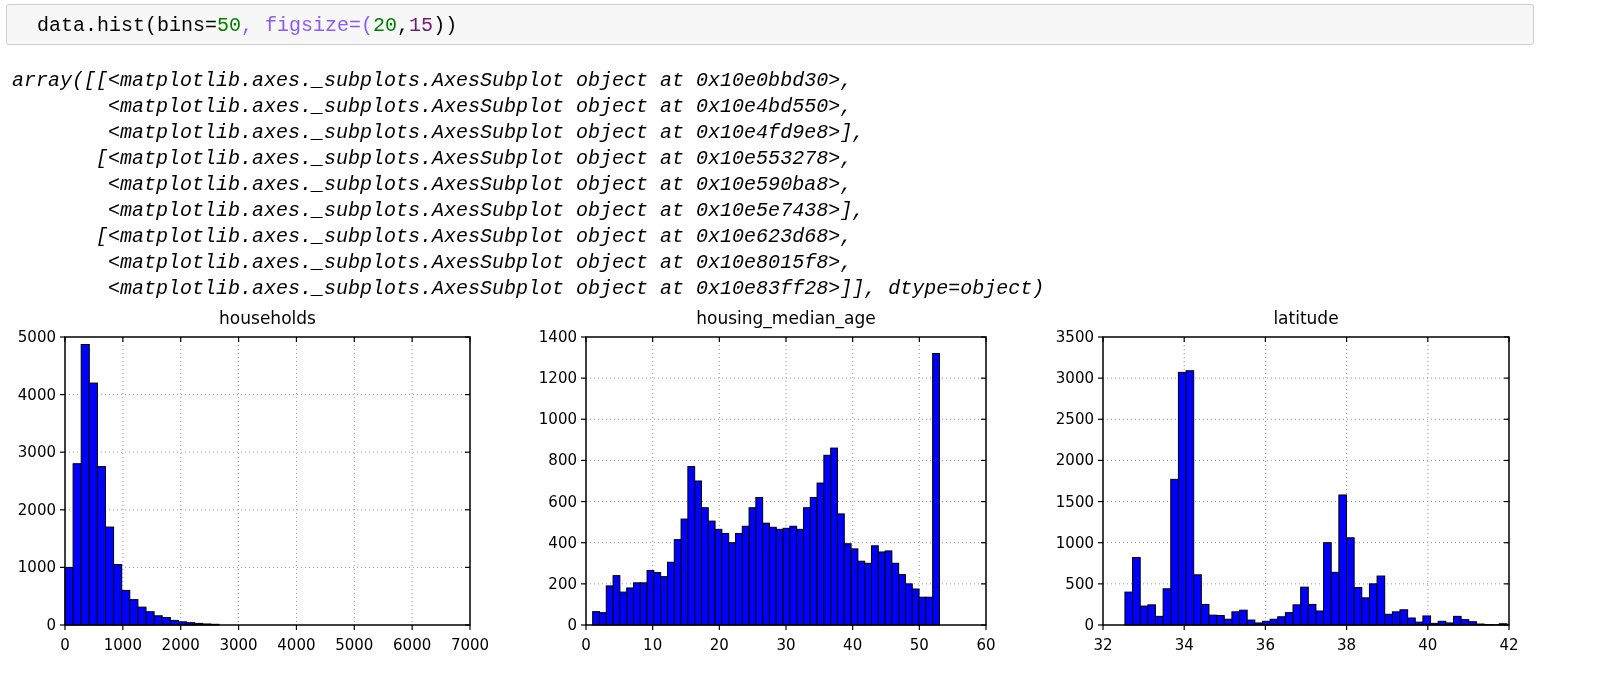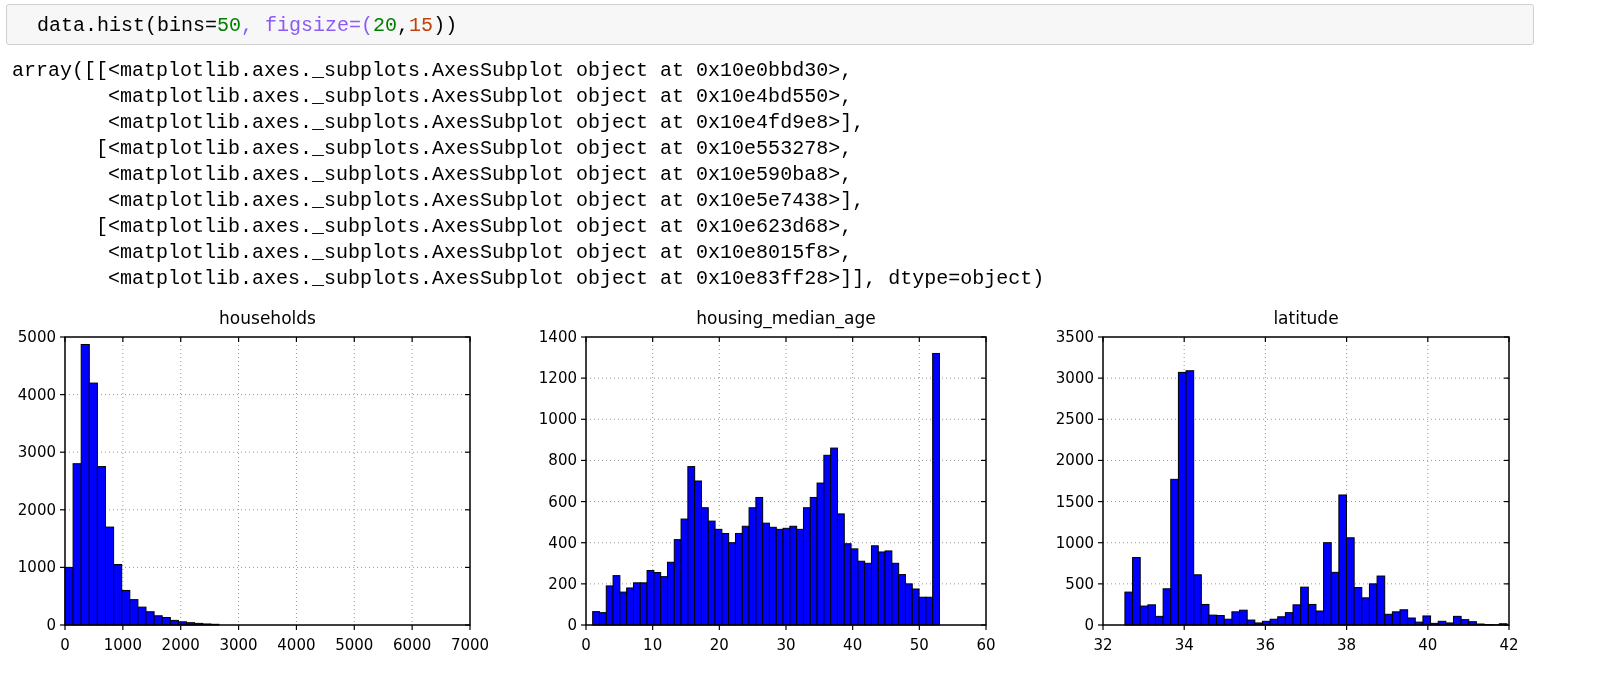--- a/index.html
+++ b/index.html
@@ -8,34 +8,34 @@
     position:absolute;left:6px;top:4px;width:1528px;height:41px;
     background:#f7f7f7;border:1px solid #cfcfcf;border-radius:3px;
     box-sizing:border-box;
   }
   .code-line{
     margin:0;padding:9px 0 0 14px;
     font-family:"Liberation Mono",monospace;font-size:20px;line-height:24px;
     white-space:pre;color:#000;
   }
   .output-pre{
-    position:absolute;left:12px;top:58px;margin:0;
+    position:absolute;left:12px;top:68px;margin:0;
     font-family:"Liberation Mono",monospace;font-size:20px;line-height:26px;
-    white-space:pre;color:#000;
+    white-space:pre;color:#000;font-style:italic;
   }
   .figures{position:absolute;left:0;top:300px;width:1600px;height:389px;}
   .figures svg{position:absolute;top:0;}
   svg text{font-family:"DejaVu Sans","Liberation Sans",sans-serif;fill:#000;}
 </style>
 </head>
 <body>
 
 <div>
   <div class="code-cell">
-    <pre class="code-line" id="code-line"><span style="color: rgb(0, 0, 0); margin-left: 16px;">data.hist(bins=</span><span style="color: rgb(0, 128, 0);">50</span><span style="color: #8b5cf6;">, figsize=(</span><span style="color: rgb(0, 128, 0);">20</span><span style="color: rgb(0, 0, 0);">,</span><span style="color: #c2410c;">15</span><span style="color: rgb(0, 0, 0);">))</span></pre>
+    <pre class="code-line" id="code-line"><span style="color: rgb(0, 0, 0); margin-left: 16px;">data.hist(bins=</span><span style="color: rgb(0, 128, 0);">50</span><span style="color: #8b5cf6;">, figsize=(</span><span style="color: rgb(0, 128, 0);">20</span><span style="color: rgb(0, 0, 0);">,</span><span style="color: #701a75;">15</span><span style="color: rgb(0, 0, 0);">))</span></pre>
   </div>
 
   <pre class="output-pre" id="output-pre">array([[&lt;matplotlib.axes._subplots.AxesSubplot object at 0x10e0bbd30&gt;,
         &lt;matplotlib.axes._subplots.AxesSubplot object at 0x10e4bd550&gt;,
         &lt;matplotlib.axes._subplots.AxesSubplot object at 0x10e4fd9e8&gt;],
        [&lt;matplotlib.axes._subplots.AxesSubplot object at 0x10e553278&gt;,
         &lt;matplotlib.axes._subplots.AxesSubplot object at 0x10e590ba8&gt;,
         &lt;matplotlib.axes._subplots.AxesSubplot object at 0x10e5e7438&gt;],
        [&lt;matplotlib.axes._subplots.AxesSubplot object at 0x10e623d68&gt;,
         &lt;matplotlib.axes._subplots.AxesSubplot object at 0x10e8015f8&gt;,

